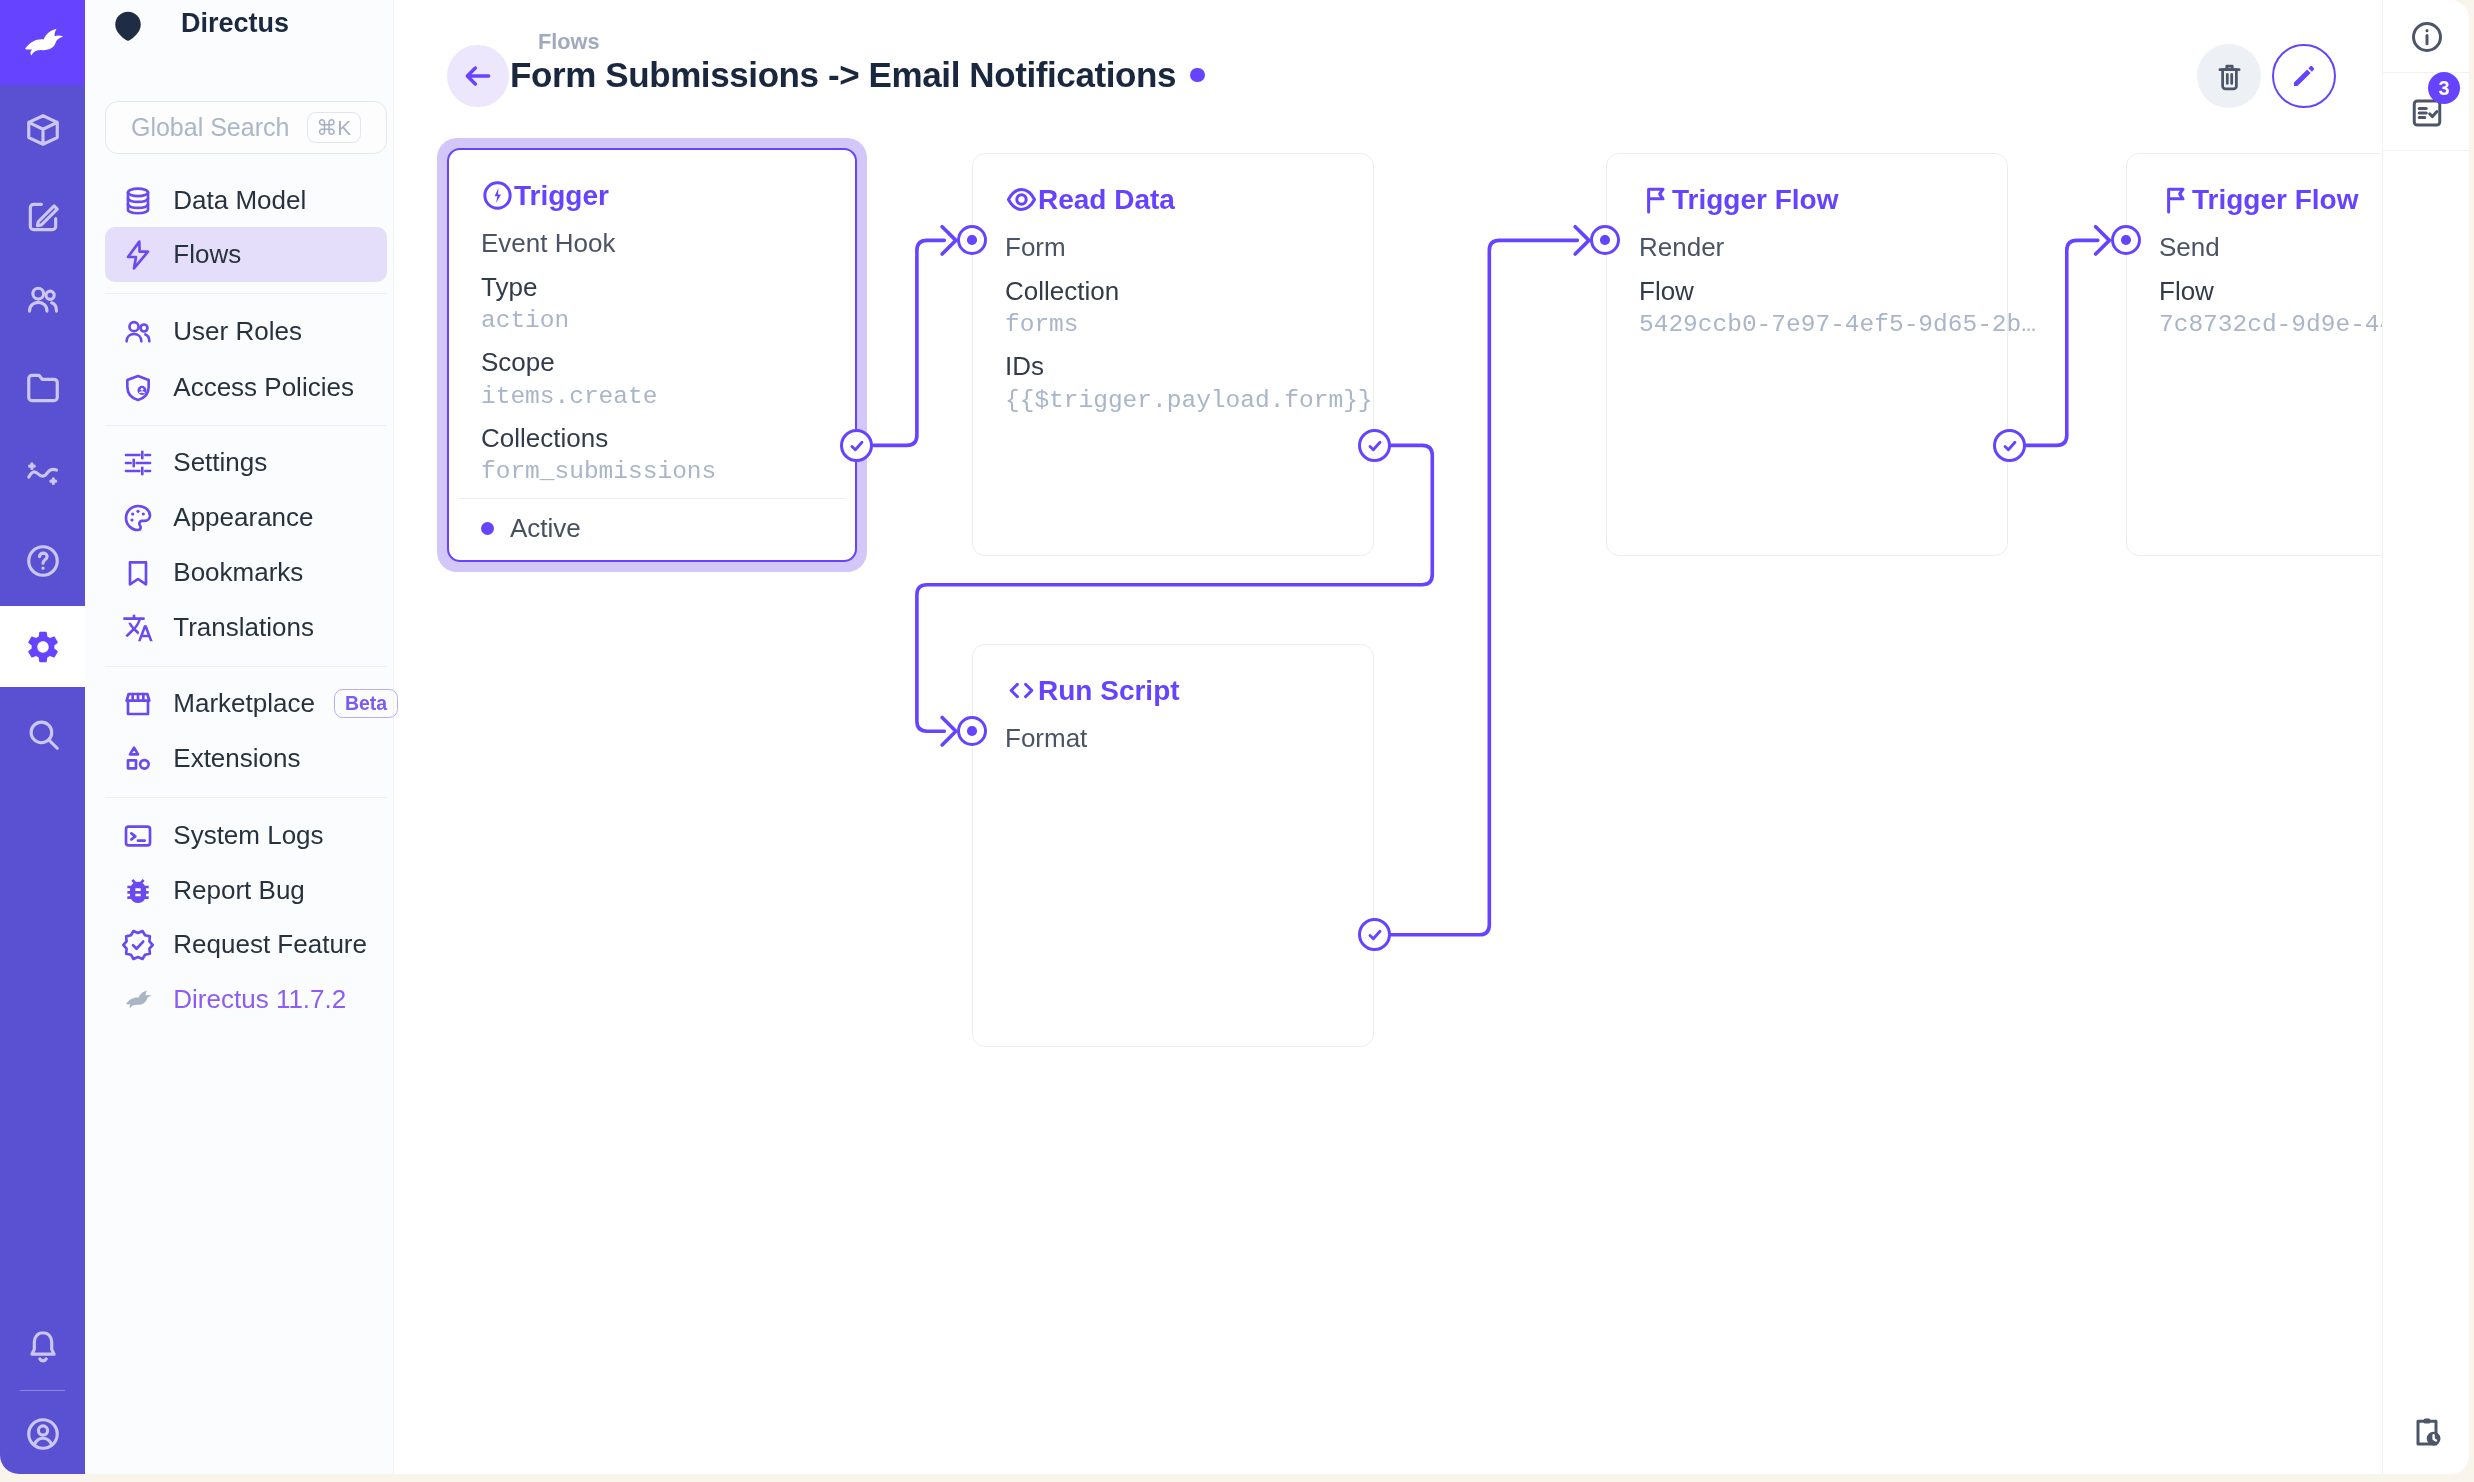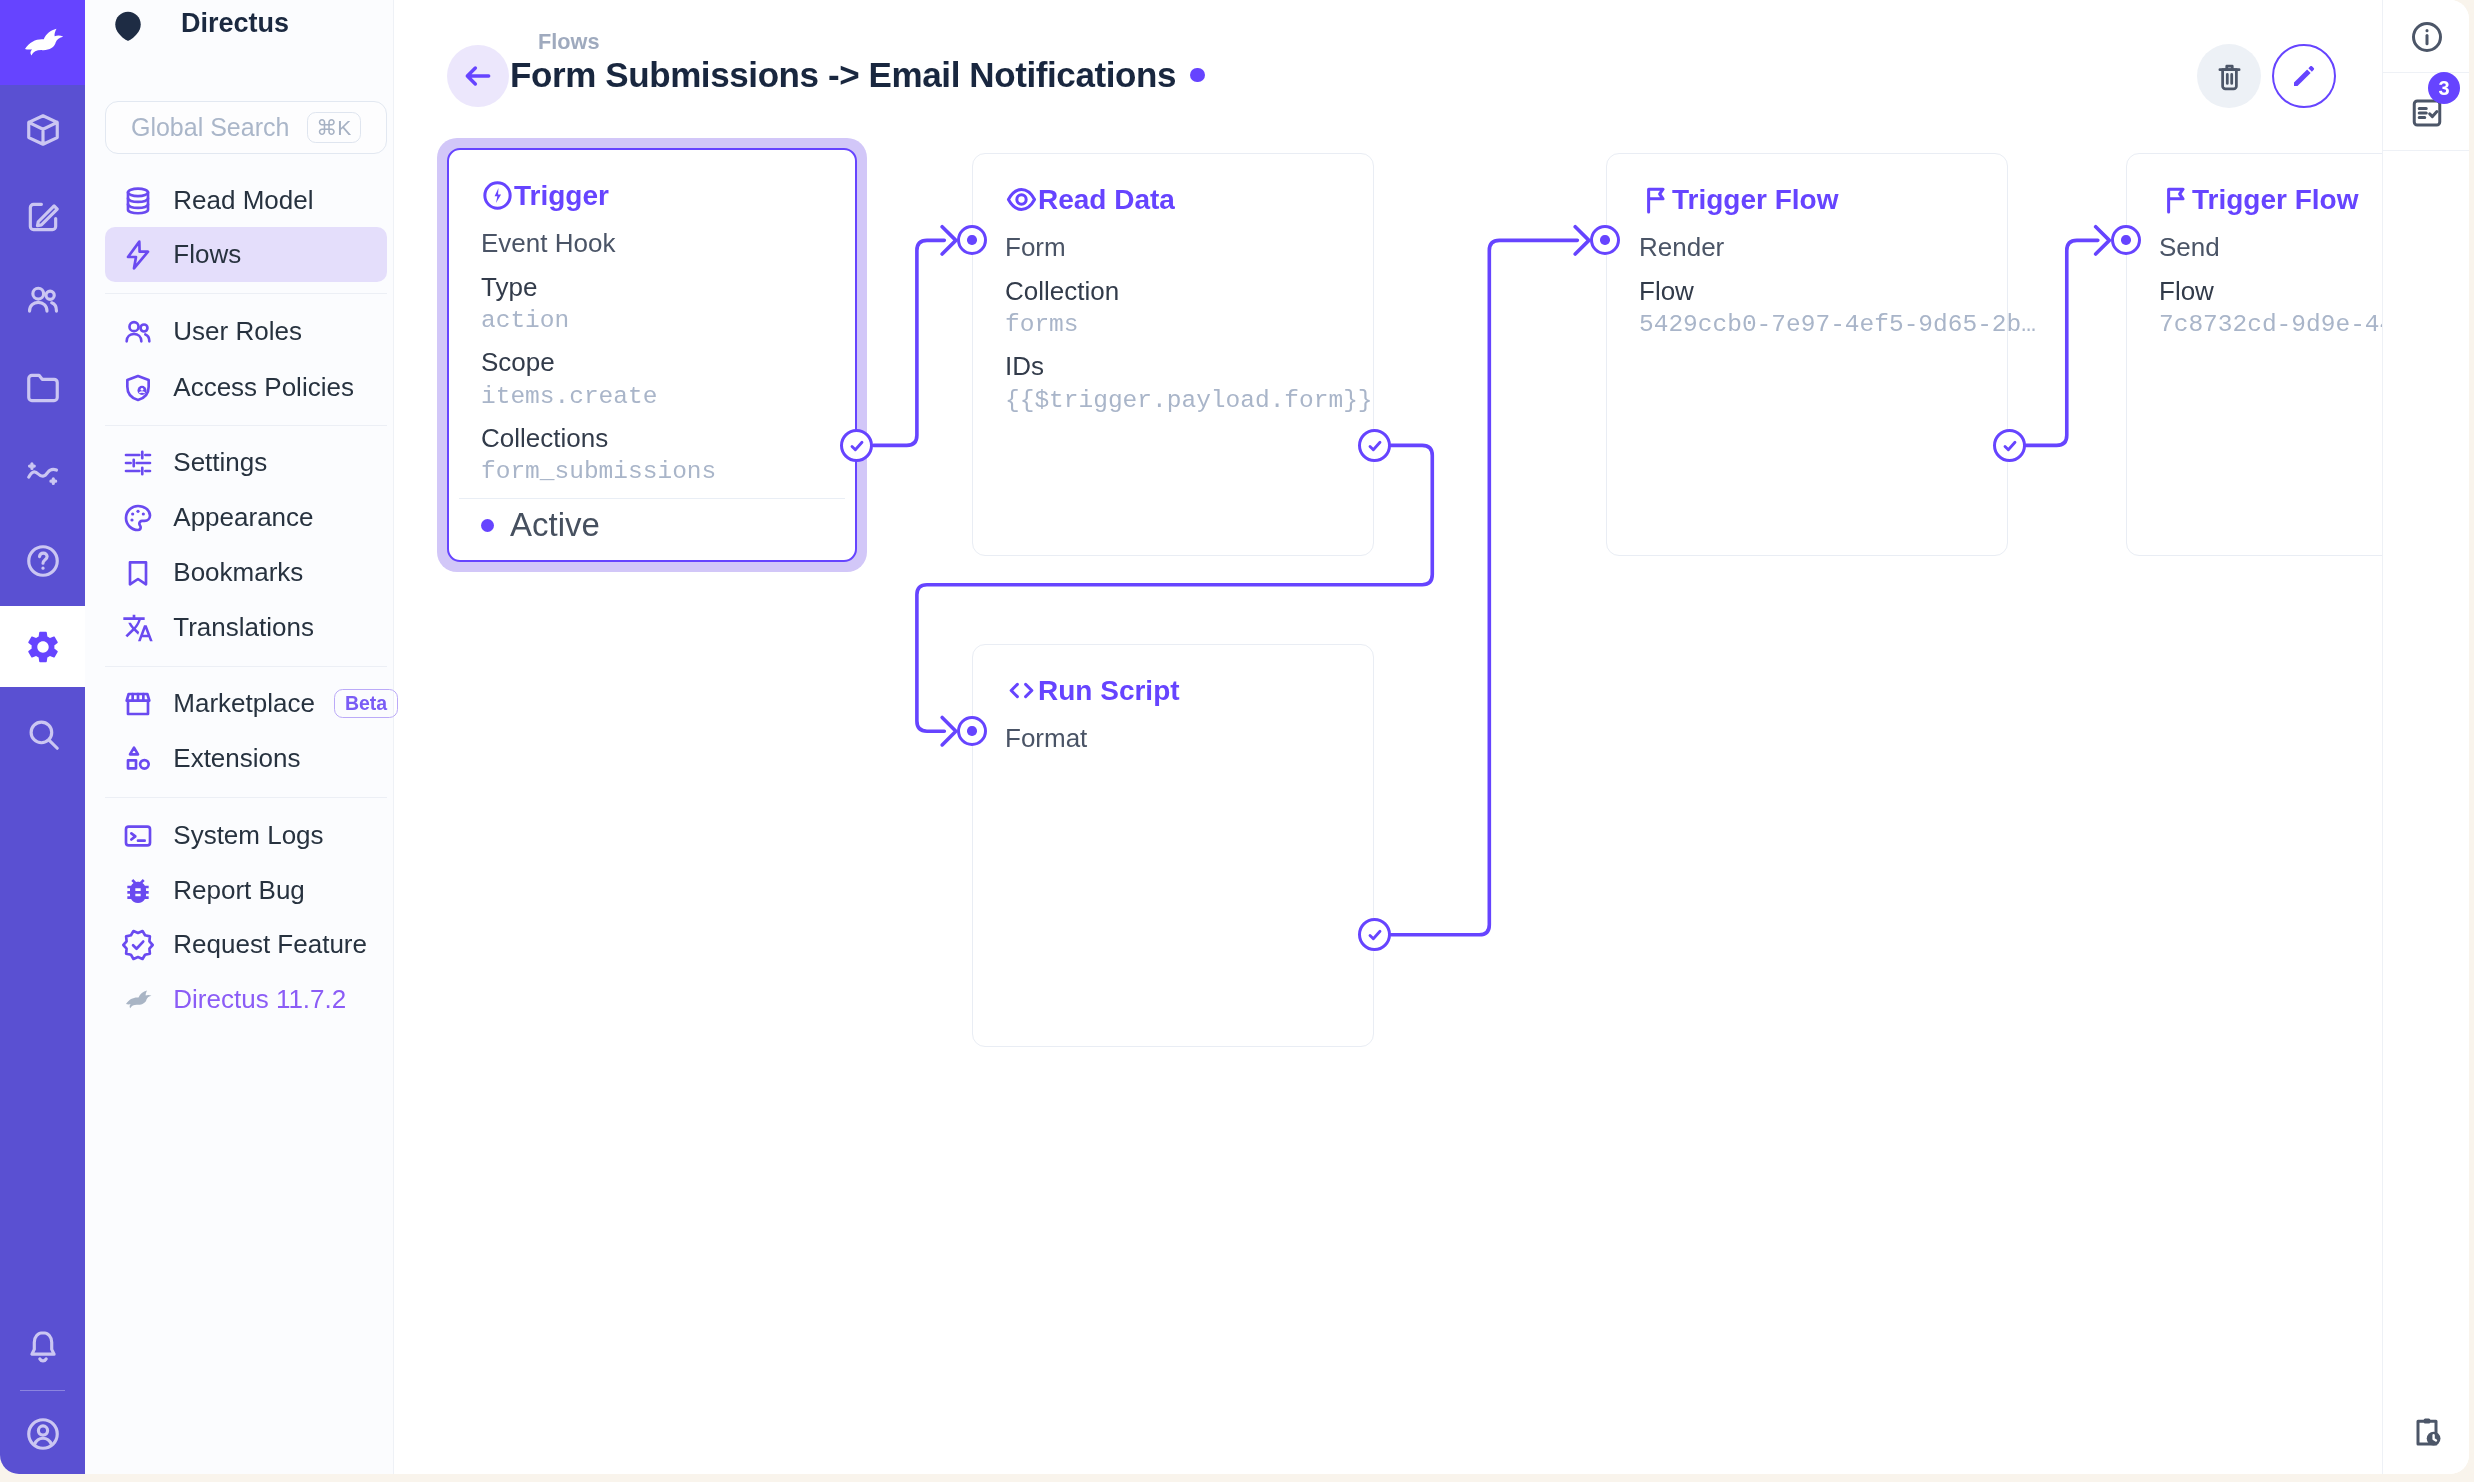--- a/index.html
+++ b/index.html
@@ -69,21 +69,21 @@
   .node-title{display:flex;align-items:center;}
   .node-title svg{width:33px;height:33px;stroke:#6644ff;stroke-width:2.2;fill:none;stroke-linecap:round;stroke-linejoin:round;flex:none;}
   .node-title .fillico{fill:#6644ff;stroke:none;}
   .node-title span{font-size:28px;font-weight:700;color:#6644ff;}
   .node-sub{margin-top:16px;font-size:26px;color:#4a5466;}
   .f-label{margin-top:13px;font-size:26px;font-weight:400;color:#323b4a;}
   .f-value{margin-top:4.3px;font-size:24.5px;color:#a9b5c9;font-family:"Liberation Mono","DejaVu Sans Mono",monospace;white-space:nowrap;}
   .node-footer-line{position:absolute;left:10px;right:10px;bottom:61px;height:1.4px;background:#e9eef5;}
   .node-status{position:absolute;left:32px;bottom:16px;display:flex;align-items:center;gap:16px;}
   .status-dot{width:13px;height:13px;border-radius:50%;background:#6644ff;}
-  .node-status span{font-size:33px;color:#46505f;}
+  .node-status span{font-size:26px;color:#46505f;}
   
   .conn{position:absolute;background:#fff;border:3.6px solid #6644ff;border-radius:50%;box-sizing:border-box;display:flex;align-items:center;justify-content:center;z-index:3;cursor:crosshair;}
   .conn.out{width:33px;height:33px;}
   .conn.out svg{width:20px;height:20px;stroke:#6644ff;stroke-width:3.4;fill:none;stroke-linecap:round;stroke-linejoin:round;}
   .conn.in{width:30px;height:30px;}
   .conn.in i{width:9.4px;height:9.4px;border-radius:50%;background:#6644ff;}
   
   .rsidebar{position:absolute;left:2382px;top:0;width:87px;height:100%;background:#fff;border-left:1.4px solid #eef1f6;box-sizing:border-box;z-index:8;}
   .rs-divider{position:absolute;left:0;width:87px;height:1.4px;background:#eef1f6;}
   .rs-btn{position:absolute;left:0;width:87px;display:flex;align-items:center;justify-content:center;cursor:pointer;}
@@ -192,21 +192,21 @@
     <span class="kbd">⌘K</span>
   </div>
 
   <div class="nav-item" style="top:173px">
     <svg viewBox="0 0 24 24">
         <ellipse cx="12" cy="5.5" rx="7.5" ry="2.8"></ellipse>
         <path d="M4.5 5.5 V18.5 C4.5 20 7.8 21.2 12 21.2 C16.2 21.2 19.5 20 19.5 18.5 V5.5"></path>
         <path d="M4.5 10 C4.5 11.5 7.8 12.7 12 12.7 C16.2 12.7 19.5 11.5 19.5 10"></path>
         <path d="M4.5 14.5 C4.5 16 7.8 17.2 12 17.2 C16.2 17.2 19.5 16 19.5 14.5"></path>
       </svg>
-    <span class="lbl">Read Model</span>
+    <span class="lbl">Data Model</span>
   </div>
   <div class="nav-item active" style="top:227px">
     <svg viewBox="0 0 24 24">
         <path d="M13 2 L4.5 13.5 H10.5 L9 22 L19.5 9.5 H13.2 Z"></path>
       </svg>
     <span class="lbl">Flows</span>
   </div>
   <div class="nav-divider" style="top:293px"></div>
   <div class="nav-item" style="top:304px">
     <svg viewBox="0 0 24 24">

